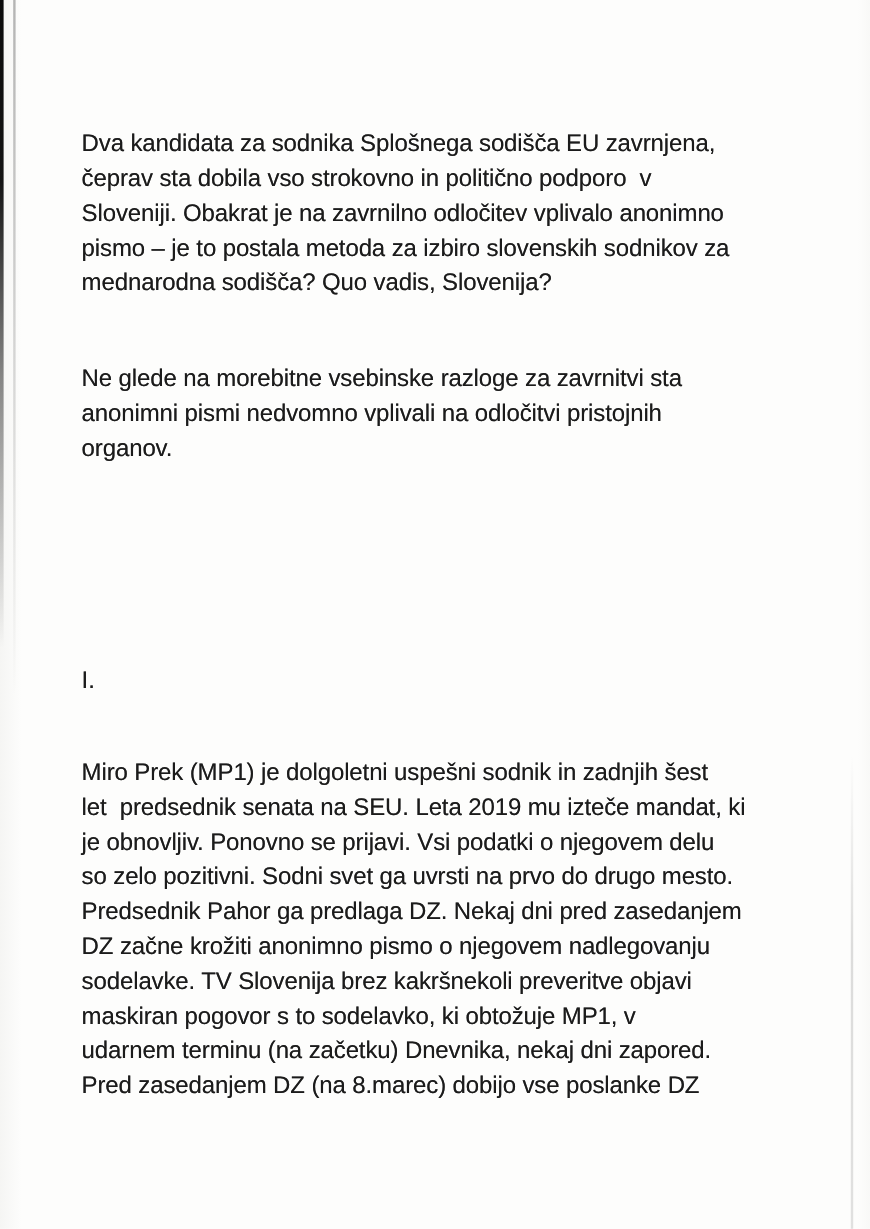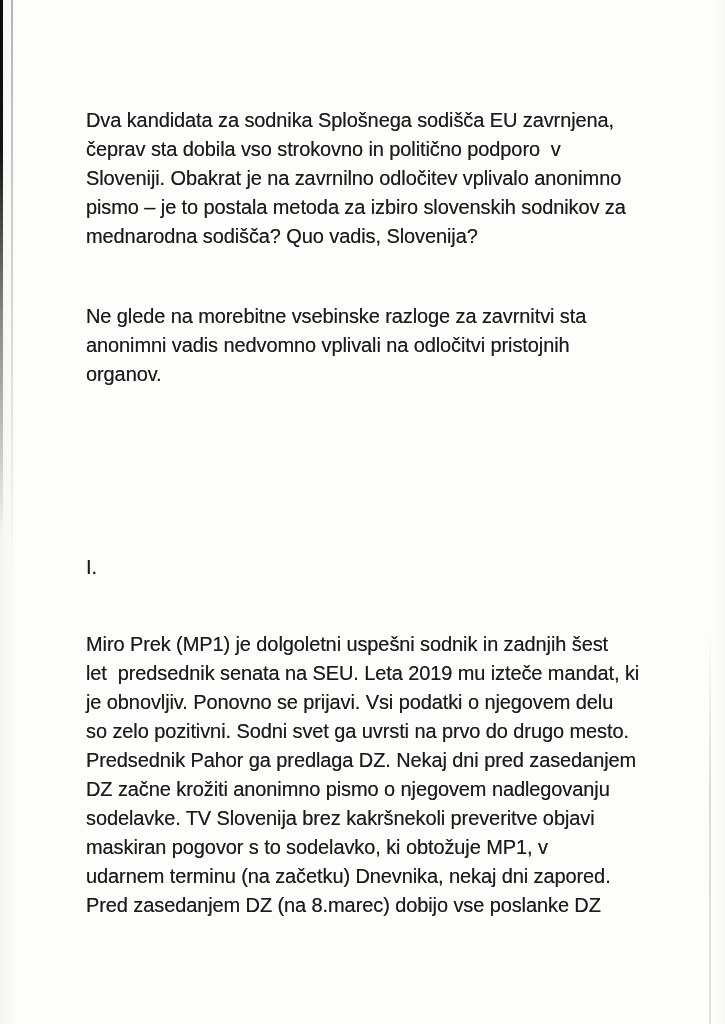--- a/index.html
+++ b/index.html
@@ -17,21 +17,21 @@
   .page {
     position: absolute;
     inset: 0;
     background:
       linear-gradient(90deg, rgba(240,240,238,0.6) 0px, rgba(255,255,255,0) 18px),
       linear-gradient(270deg, rgba(244,244,242,0.5) 0px, rgba(255,255,255,0) 10px),
       #fdfdfc;
   }
   .para {
     position: absolute;
-    left: 86px;
+    left: 68px;
     white-space: pre;
     font-size: 20px;
     line-height: 29px;
     color: #1b1b1b;
     letter-spacing: -0.1px;
     text-shadow: 0 0 0.5px rgba(10,10,10,0.6);
   }
   .para-lead        { top: 106px; }
   .para-note        { top: 302px; }
   .para-analysis    { top: 438px; }
@@ -72,21 +72,21 @@
 
 <div class="page">
 
   <div class="para para-lead">Dva kandidata za sodnika Splošnega sodišča EU zavrnjena,
 čeprav sta dobila vso strokovno in politično podporo  v
 Sloveniji. Obakrat je na zavrnilno odločitev vplivalo anonimno
 pismo – je to postala metoda za izbiro slovenskih sodnikov za
 mednarodna sodišča? Quo vadis, Slovenija?</div>
 
   <div class="para para-note">Ne glede na morebitne vsebinske razloge za zavrnitvi sta
-anonimni vadis nedvomno vplivali na odločitvi pristojnih
+anonimni pismi nedvomno vplivali na odločitvi pristojnih
 organov.</div>
 
 
   <div class="para para-numeral">I.</div>
 
   <div class="para para-section">Miro Prek (MP1) je dolgoletni uspešni sodnik in zadnjih šest
 let  predsednik senata na SEU. Leta 2019 mu izteče mandat, ki
 je obnovljiv. Ponovno se prijavi. Vsi podatki o njegovem delu
 so zelo pozitivni. Sodni svet ga uvrsti na prvo do drugo mesto.
 Predsednik Pahor ga predlaga DZ. Nekaj dni pred zasedanjem

